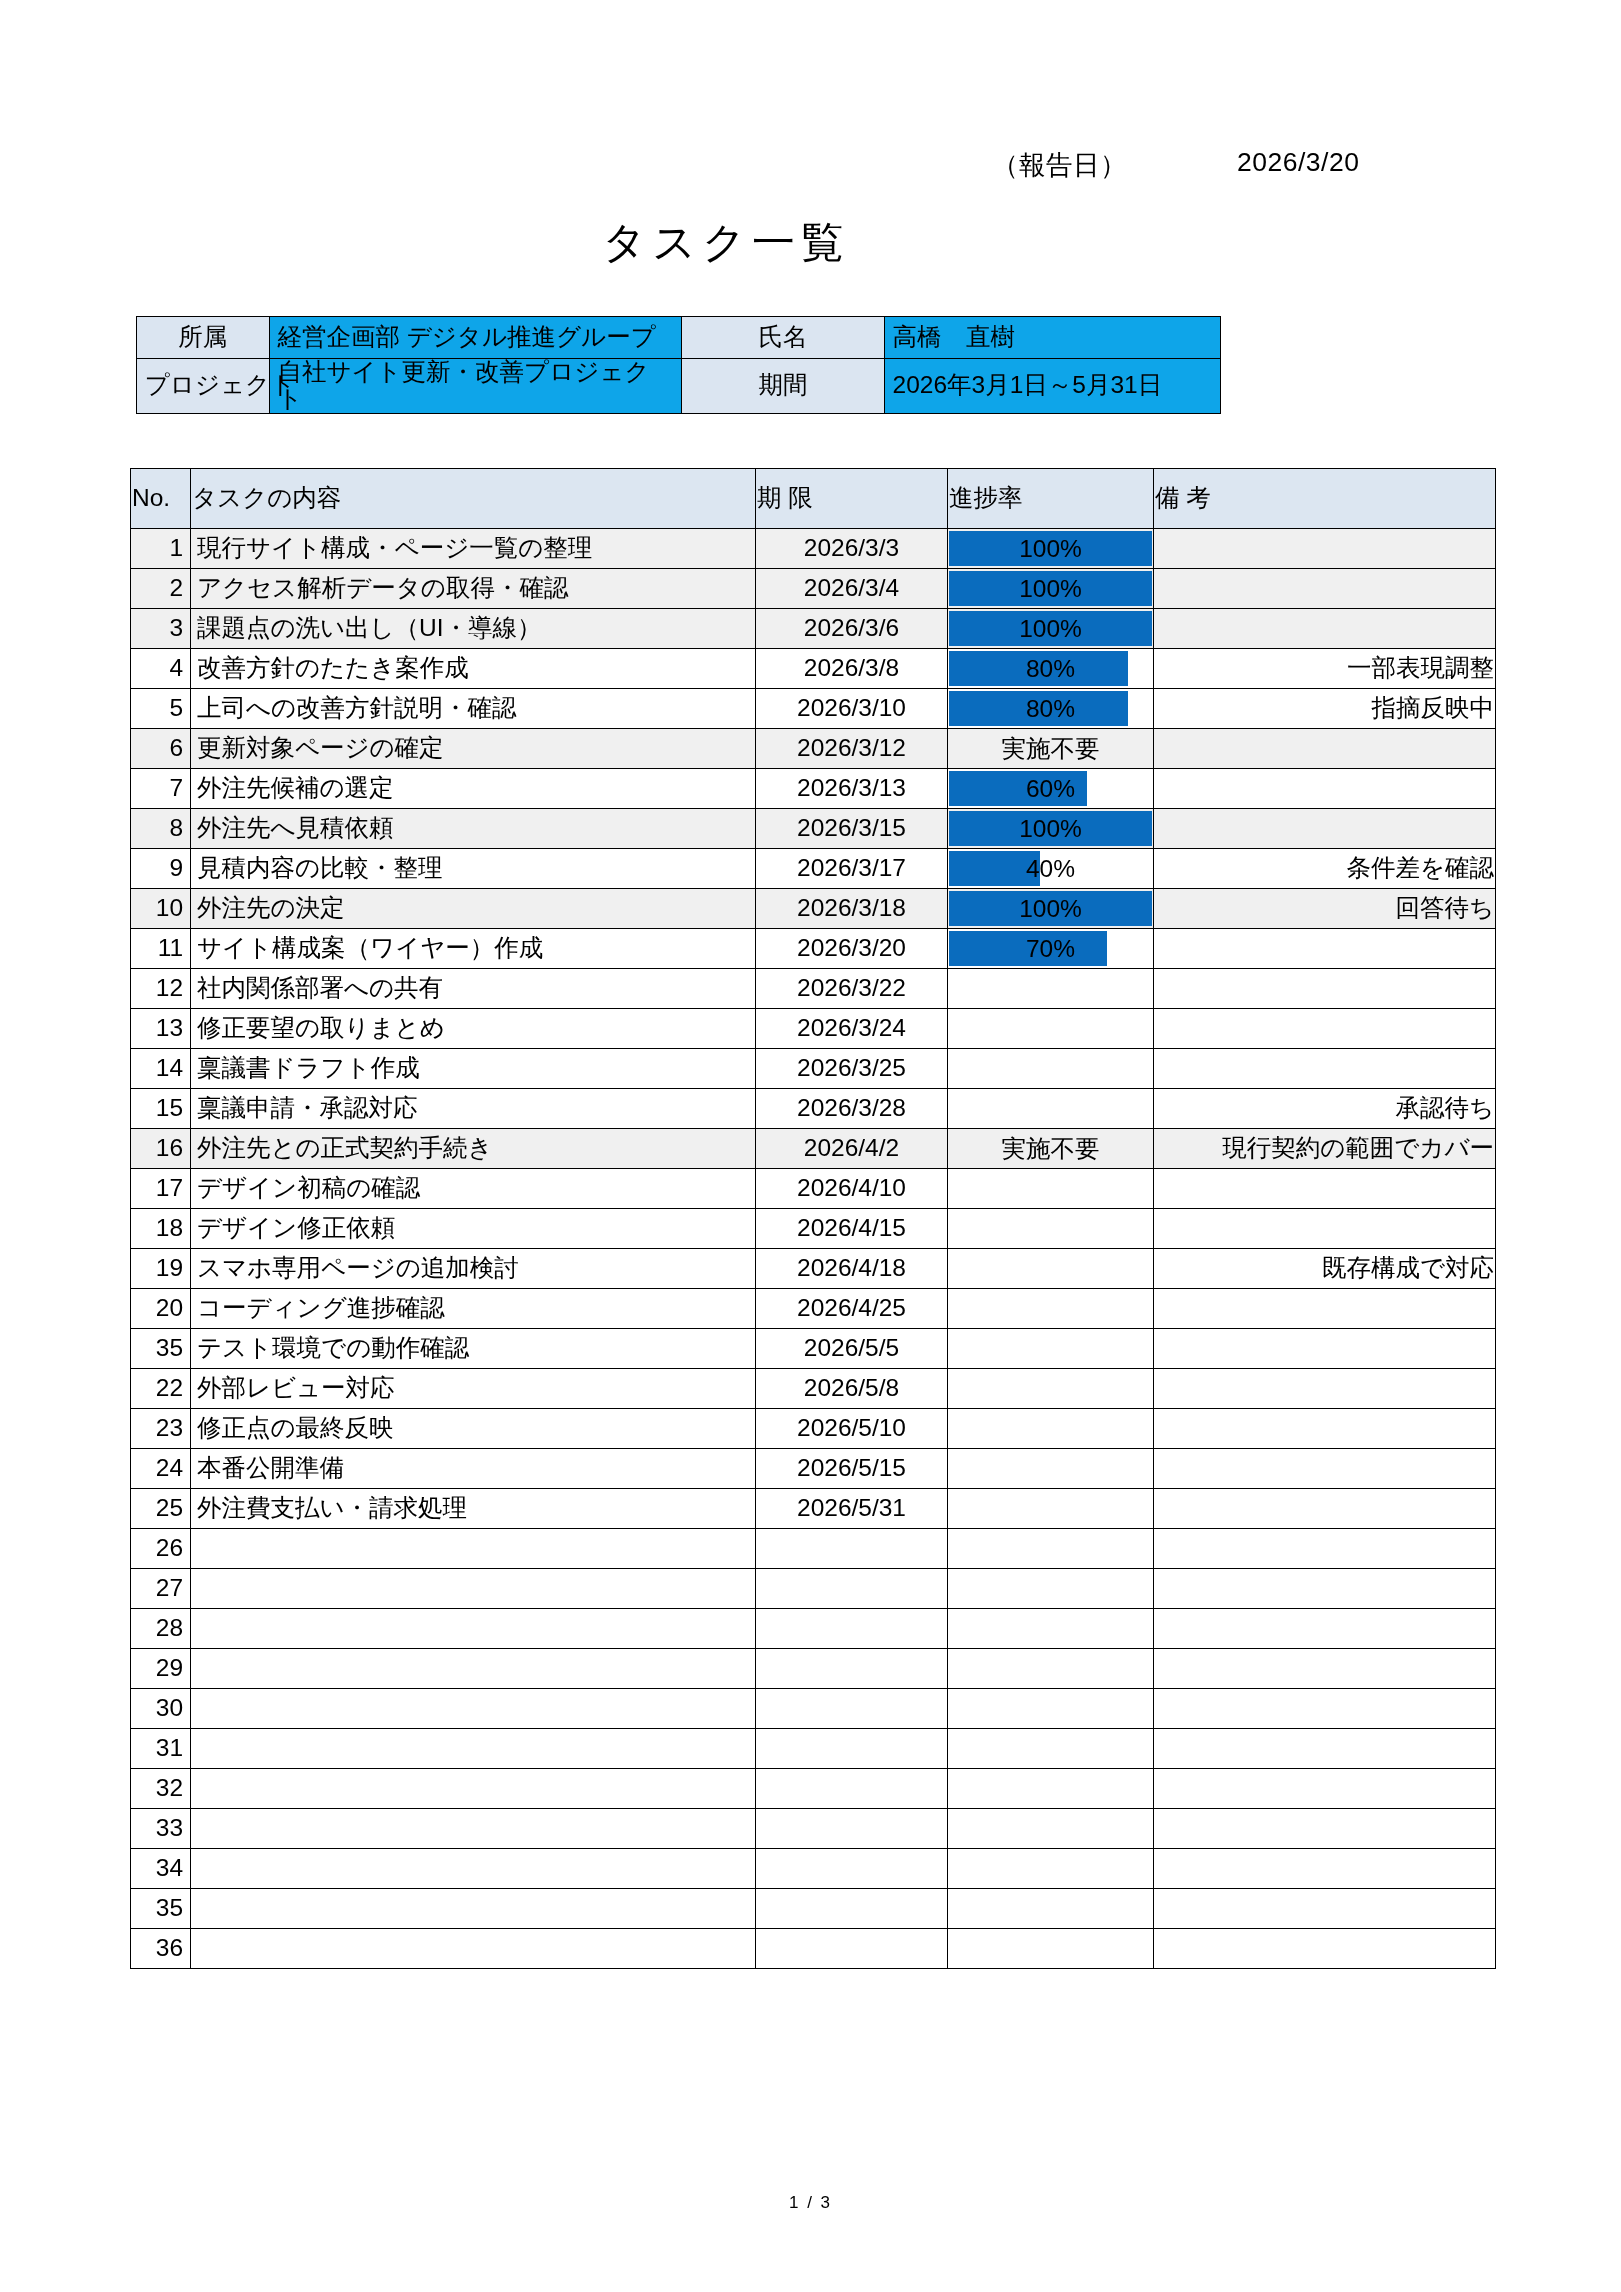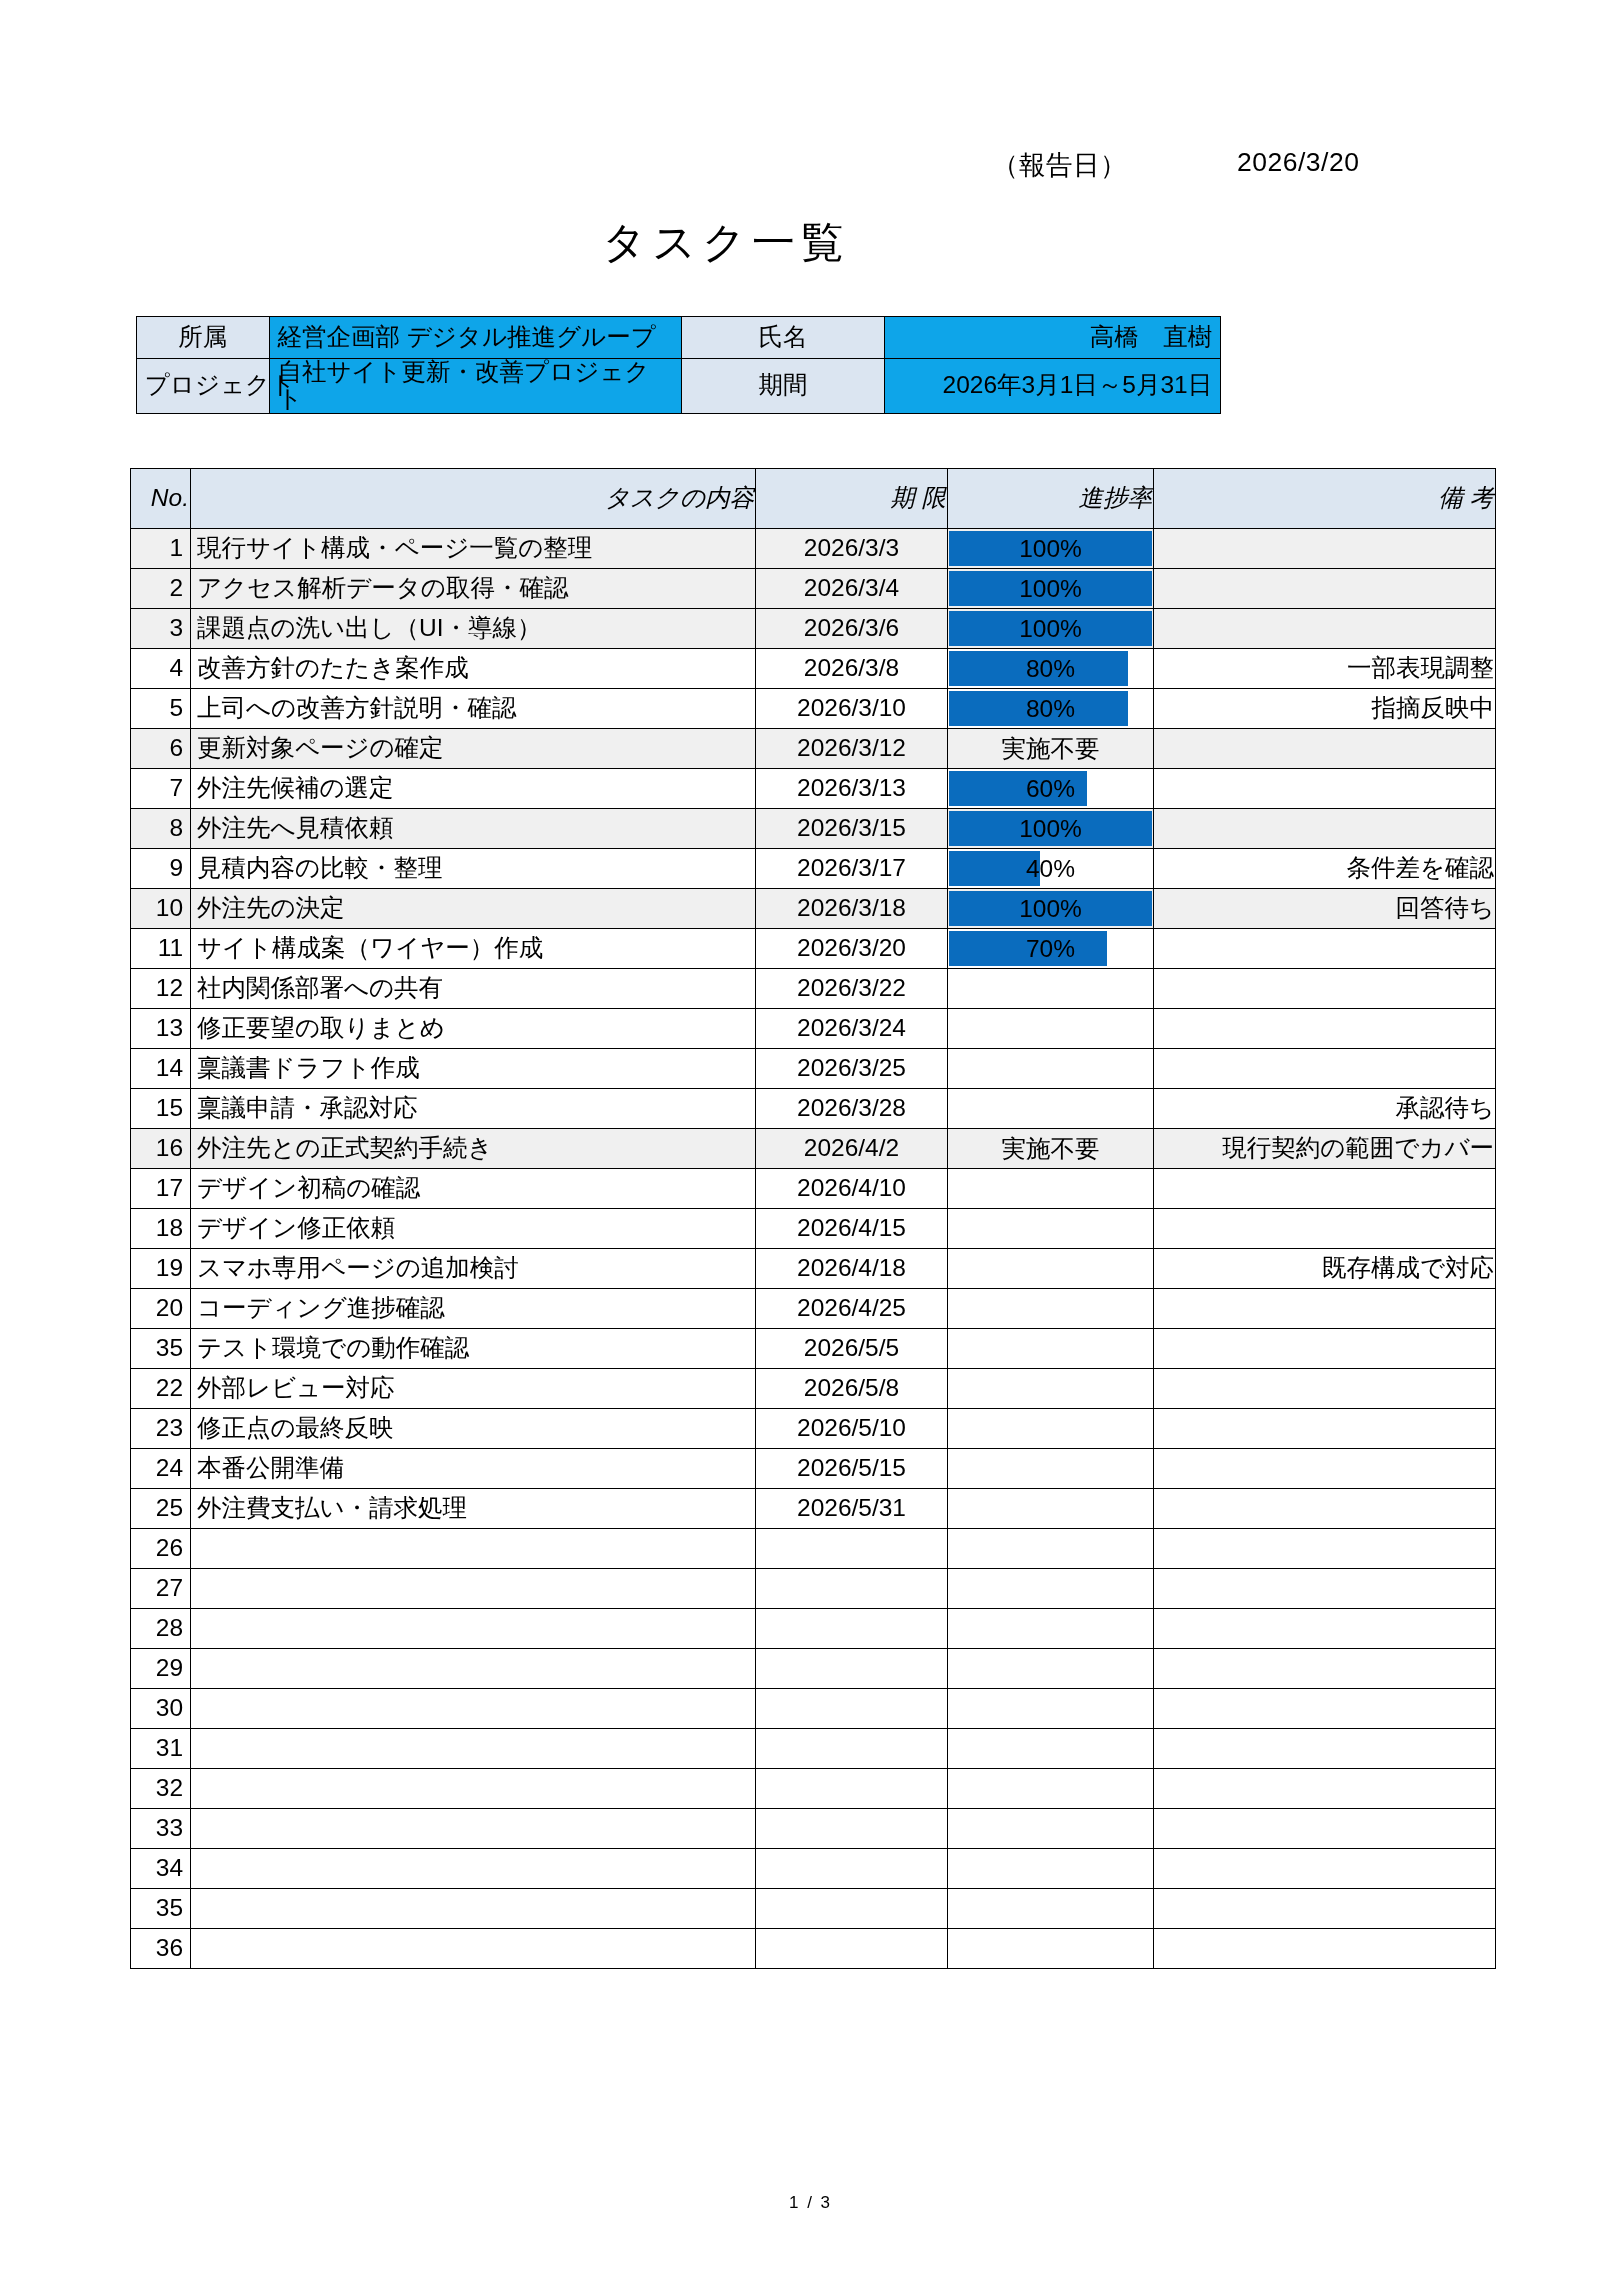--- a/index.html
+++ b/index.html
@@ -69,21 +69,21 @@
   }
   .info-label {
     background: #dbe5f1;
     text-align: center;
     white-space: nowrap;
   }
   .info-value {
     background: #0ea5e9;
   }
   .info-value.center {
-    text-align: right;
+    text-align: left;
   }
 
   
   .task-table {
     position: absolute;
     top: 468px;
     left: 130px;
     width: 1364px;
     border-collapse: collapse;
     table-layout: fixed;
@@ -92,22 +92,21 @@
   .task-table td {
     border: 1.5px solid #000;
     font-size: 24.5px;
     line-height: 1.1;
     vertical-align: middle;
     font-weight: 400;
   }
   .task-table thead th {
     background: #dce6f1;
     height: 57px;
-    text-align: right;
-    font-style: italic;
+    text-align: left;
   }
   .task-table tbody tr {
     height: 40px;
   }
   .col-no    { width: 60px; }
   .col-task  { width: 565px; }
   .col-due   { width: 192px; }
   .col-prog  { width: 206px; }
   .col-rem   { width: 342px; }
 

